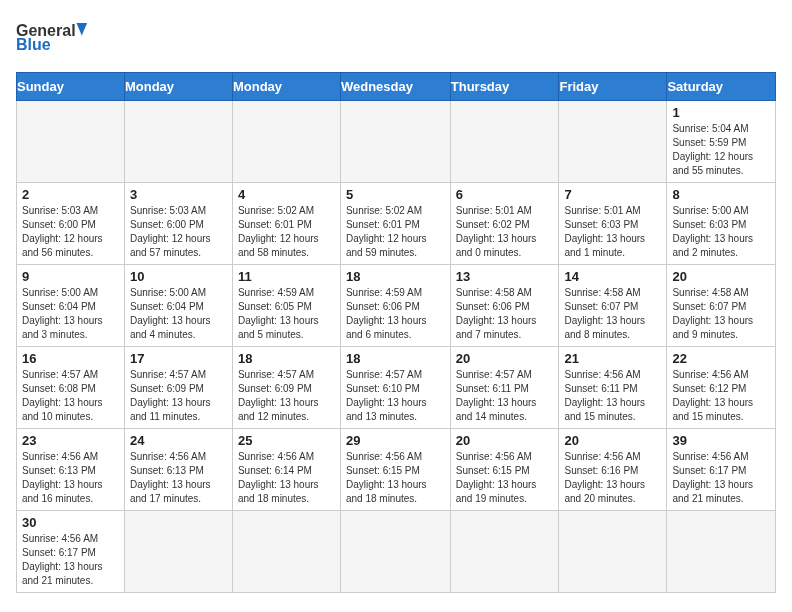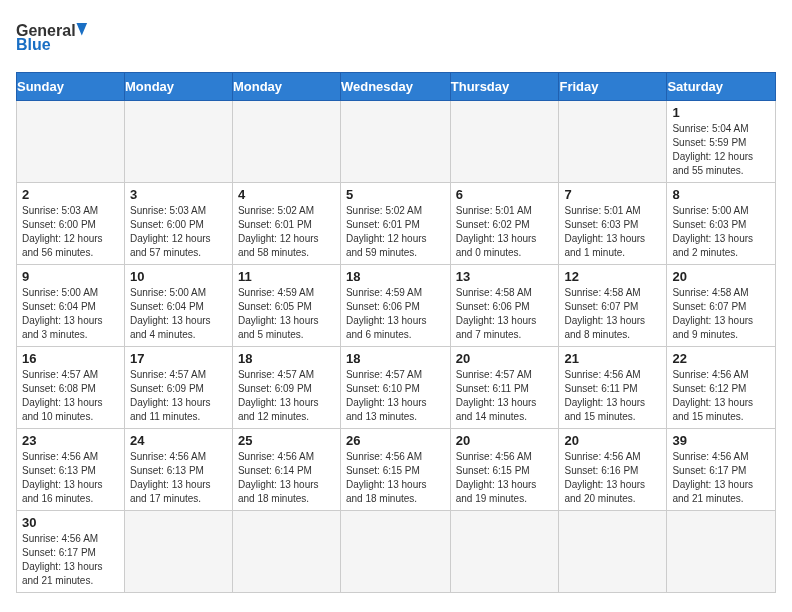--- a/index.html
+++ b/index.html
@@ -206,21 +206,21 @@
 and 6 minutes.</div>
         </td>
         <td>
           <div class="day-number">13</div>
           <div class="day-info" style="white-space: pre-line;">Sunrise: 4:58 AM
 Sunset: 6:06 PM
 Daylight: 13 hours
 and 7 minutes.</div>
         </td>
         <td>
-          <div class="day-number">12</div>
+          <div class="day-number">14</div>
           <div class="day-info" style="white-space: pre-line;">Sunrise: 4:58 AM
 Sunset: 6:07 PM
 Daylight: 13 hours
 and 8 minutes.</div>
         </td>
         <td>
           <div class="day-number">20</div>
           <div class="day-info" style="white-space: pre-line;">Sunrise: 4:58 AM
 Sunset: 6:07 PM
 Daylight: 13 hours
@@ -294,21 +294,21 @@
 and 17 minutes.</div>
         </td>
         <td>
           <div class="day-number">25</div>
           <div class="day-info" style="white-space: pre-line;">Sunrise: 4:56 AM
 Sunset: 6:14 PM
 Daylight: 13 hours
 and 18 minutes.</div>
         </td>
         <td>
-          <div class="day-number">26</div>
+          <div class="day-number">29</div>
           <div class="day-info" style="white-space: pre-line;">Sunrise: 4:56 AM
 Sunset: 6:15 PM
 Daylight: 13 hours
 and 18 minutes.</div>
         </td>
         <td>
           <div class="day-number">20</div>
           <div class="day-info" style="white-space: pre-line;">Sunrise: 4:56 AM
 Sunset: 6:15 PM
 Daylight: 13 hours

